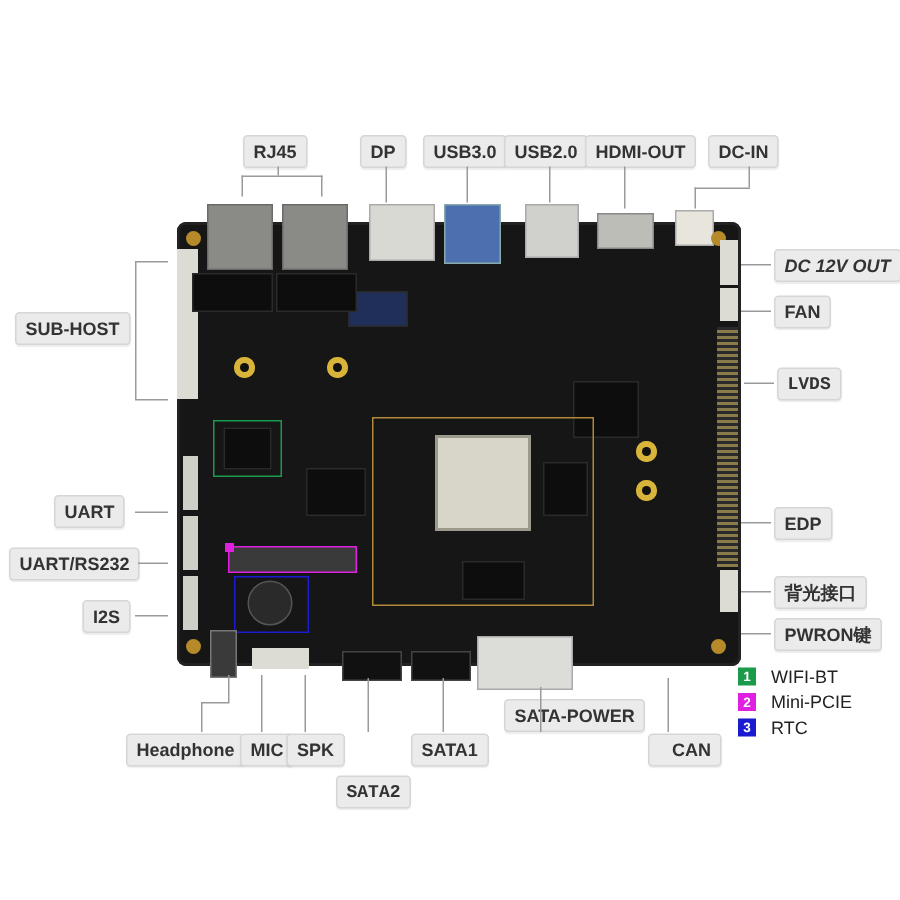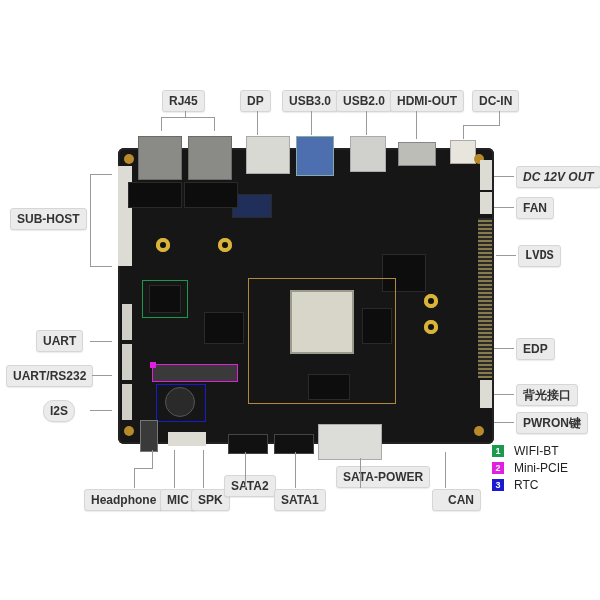--- a/index.html
+++ b/index.html
@@ -112,21 +112,21 @@
 <div class="ln" style="left:90px;top:174px;width:1px;height:92px;"></div>
 <div class="ln" style="left:90px;top:174px;width:22px;height:1px;"></div>
 <div class="ln" style="left:90px;top:266px;width:22px;height:1px;"></div>
 
 <div class="lbl" style="left:36px;top:330px;">UART</div>
 <div class="ln" style="left:90px;top:341px;width:22px;height:1px;"></div>
 
 <div class="lbl" style="left:6px;top:365px;">UART/RS232</div>
 <div class="ln" style="left:92px;top:375px;width:20px;height:1px;"></div>
 
-<div class="lbl" style="left:43px;top:400px;border-radius:10px;">I2S</div>
+<div class="lbl" style="left:55px;top:400px;">I2S</div>
 <div class="ln" style="left:90px;top:410px;width:22px;height:1px;"></div>
 
 <div class="lbl" style="left:516px;top:166px;font-style:italic;">DC 12V OUT</div>
 <div class="ln" style="left:494px;top:176px;width:20px;height:1px;"></div>
 
 <div class="lbl" style="left:516px;top:197px;">FAN</div>
 <div class="ln" style="left:494px;top:207px;width:20px;height:1px;"></div>
 
 <div class="lbl" style="left:518px;top:245px;font-family:Liberation Mono, monospace;">LVDS</div>
 <div class="ln" style="left:496px;top:255px;width:20px;height:1px;"></div>
@@ -144,21 +144,21 @@
 <div class="ln" style="left:152px;top:450px;width:1px;height:18px;"></div>
 <div class="ln" style="left:134px;top:468px;width:19px;height:1px;"></div>
 <div class="ln" style="left:134px;top:468px;width:1px;height:20px;"></div>
 
 <div class="lbl" style="left:160px;top:489px;">MIC</div>
 <div class="ln" style="left:174px;top:450px;width:1px;height:38px;"></div>
 
 <div class="lbl" style="left:191px;top:489px;">SPK</div>
 <div class="ln" style="left:203px;top:450px;width:1px;height:38px;"></div>
 
-<div class="lbl" style="left:224px;top:475px;">SATA2</div>
+<div class="lbl" style="left:224px;top:517px;font-family:Liberation Mono, monospace;">SATA2</div>
 <div class="ln" style="left:245px;top:452px;width:1px;height:36px;"></div>
 
 <div class="lbl" style="left:274px;top:489px;">SATA1</div>
 <div class="ln" style="left:295px;top:452px;width:1px;height:36px;"></div>
 
 <div class="lbl" style="left:336px;top:466px;">SATA-POWER</div>
 <div class="ln" style="left:360px;top:458px;width:1px;height:30px;"></div>
 
 <div class="lbl" style="left:432px;top:489px;padding-left:15px;">CAN</div>
 <div class="ln" style="left:445px;top:452px;width:1px;height:36px;"></div>

